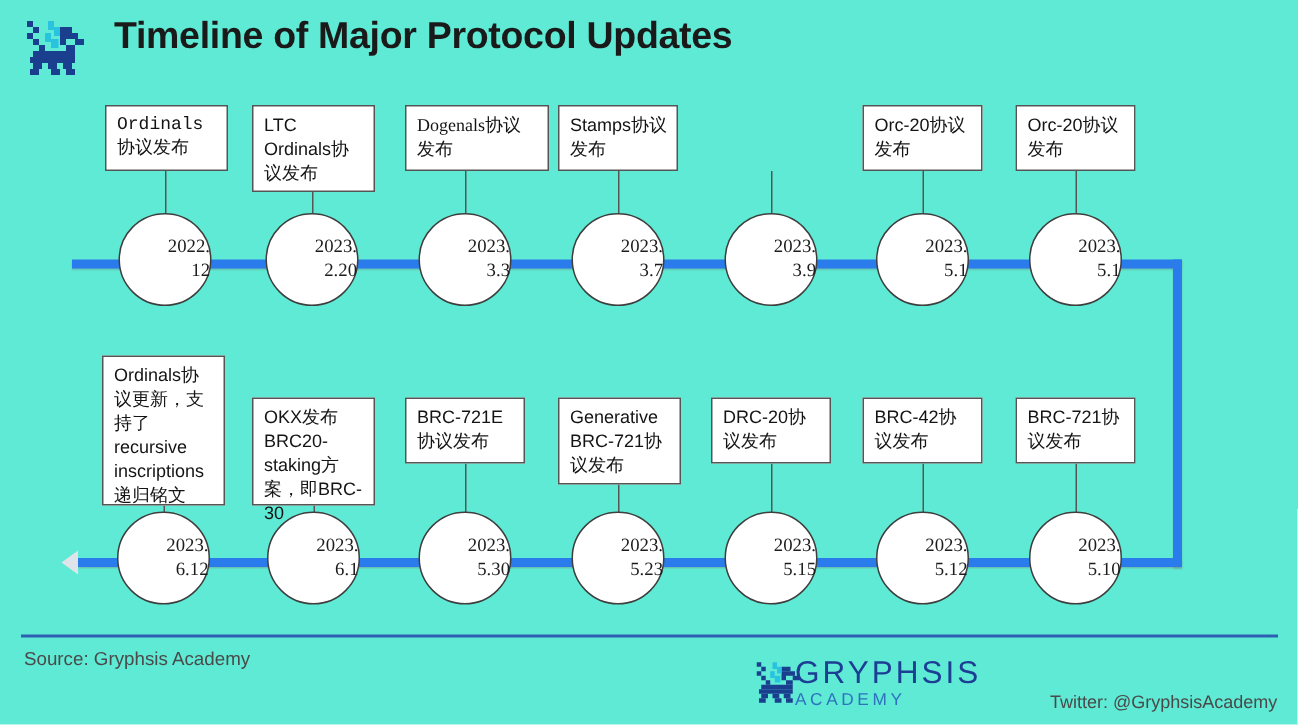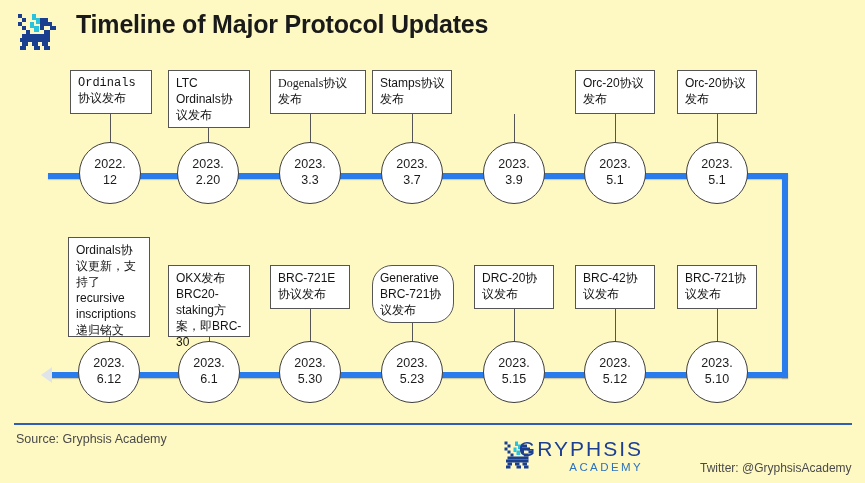--- a/index.html
+++ b/index.html
@@ -7,21 +7,21 @@
     padding: 0;
     background: #ffffff;
   }
   body {
     font-family: "Liberation Sans", "DejaVu Sans", sans-serif;
   }
   #canvas {
     position: relative;
     width: 865px;
     height: 483px;
-    background: #fef9c3;
+    background: #5eead4;
     overflow: hidden;
   }
 
   
   #header-logo {
     position: absolute;
     left: 10px;
     top: 8px;
     width: 52px;
     height: 48px;
@@ -59,26 +59,27 @@
   .node-circle {
     position: absolute;
     width: 62px;
     height: 62px;
     border-radius: 50%;
     border: 1.6px solid #3e3e3e;
     background: #ffffff;
     box-sizing: border-box;
     display: flex;
     flex-direction: column;
-    align-items: center;
+    align-items: flex-end;
     justify-content: center;
     font-size: 12.5px;
     color: #1c1c1c;
     line-height: 1.25;
     z-index: 4;
+    font-family: Liberation Serif, serif;
   }
   .node-circle span { display: block; }
 
   
   .label-box {
     position: absolute;
     border: 1.2px solid #555555;
     background: #ffffff;
     box-sizing: border-box;
     padding: 5px 6px 4px 7px;
@@ -114,24 +115,24 @@
   }
   #footer-logo {
     position: absolute;
     left: 498px;
     top: 437px;
     width: 40px;
     height: 36px;
   }
   #footer-brand {
     position: absolute;
-    left: 513px;
+    left: 530px;
     top: 438px;
     width: 130px;
-    text-align: right;
+    text-align: left;
     line-height: 1;
   }
   #footer-brand .brand-main {
     display: block;
     font-size: 21px;
     letter-spacing: 2.0px;
     color: #1c3f94;
   }
   #footer-brand .brand-sub {
     display: block;
@@ -260,21 +261,21 @@
     <span>6.1</span>
   </div>
 
   <div class="label-box" style="left:270px; top:265px; width:80px; height:44px;">BRC-721E协议发布</div>
   <div class="stem" style="left:310px; top:309px; height:33px;"></div>
   <div class="node-circle" style="left:279px; top:341px;">
     <span>2023.</span>
     <span>5.30</span>
   </div>
 
-  <div class="label-box" style="left:372px; top:265px; width:82px; height:58px;border-radius:20px;">Generative BRC-721协议发布</div>
+  <div class="label-box" style="left:372px; top:265px; width:82px; height:58px;">Generative BRC-721协议发布</div>
   <div class="stem" style="left:412px; top:323px; height:19px;"></div>
   <div class="node-circle" style="left:381px; top:341px;">
     <span>2023.</span>
     <span>5.23</span>
   </div>
 
   <div class="label-box" style="left:474px; top:265px; width:80px; height:44px;">DRC-20协议发布</div>
   <div class="stem" style="left:514px; top:309px; height:33px;"></div>
   <div class="node-circle" style="left:483px; top:341px;">
     <span>2023.</span>

